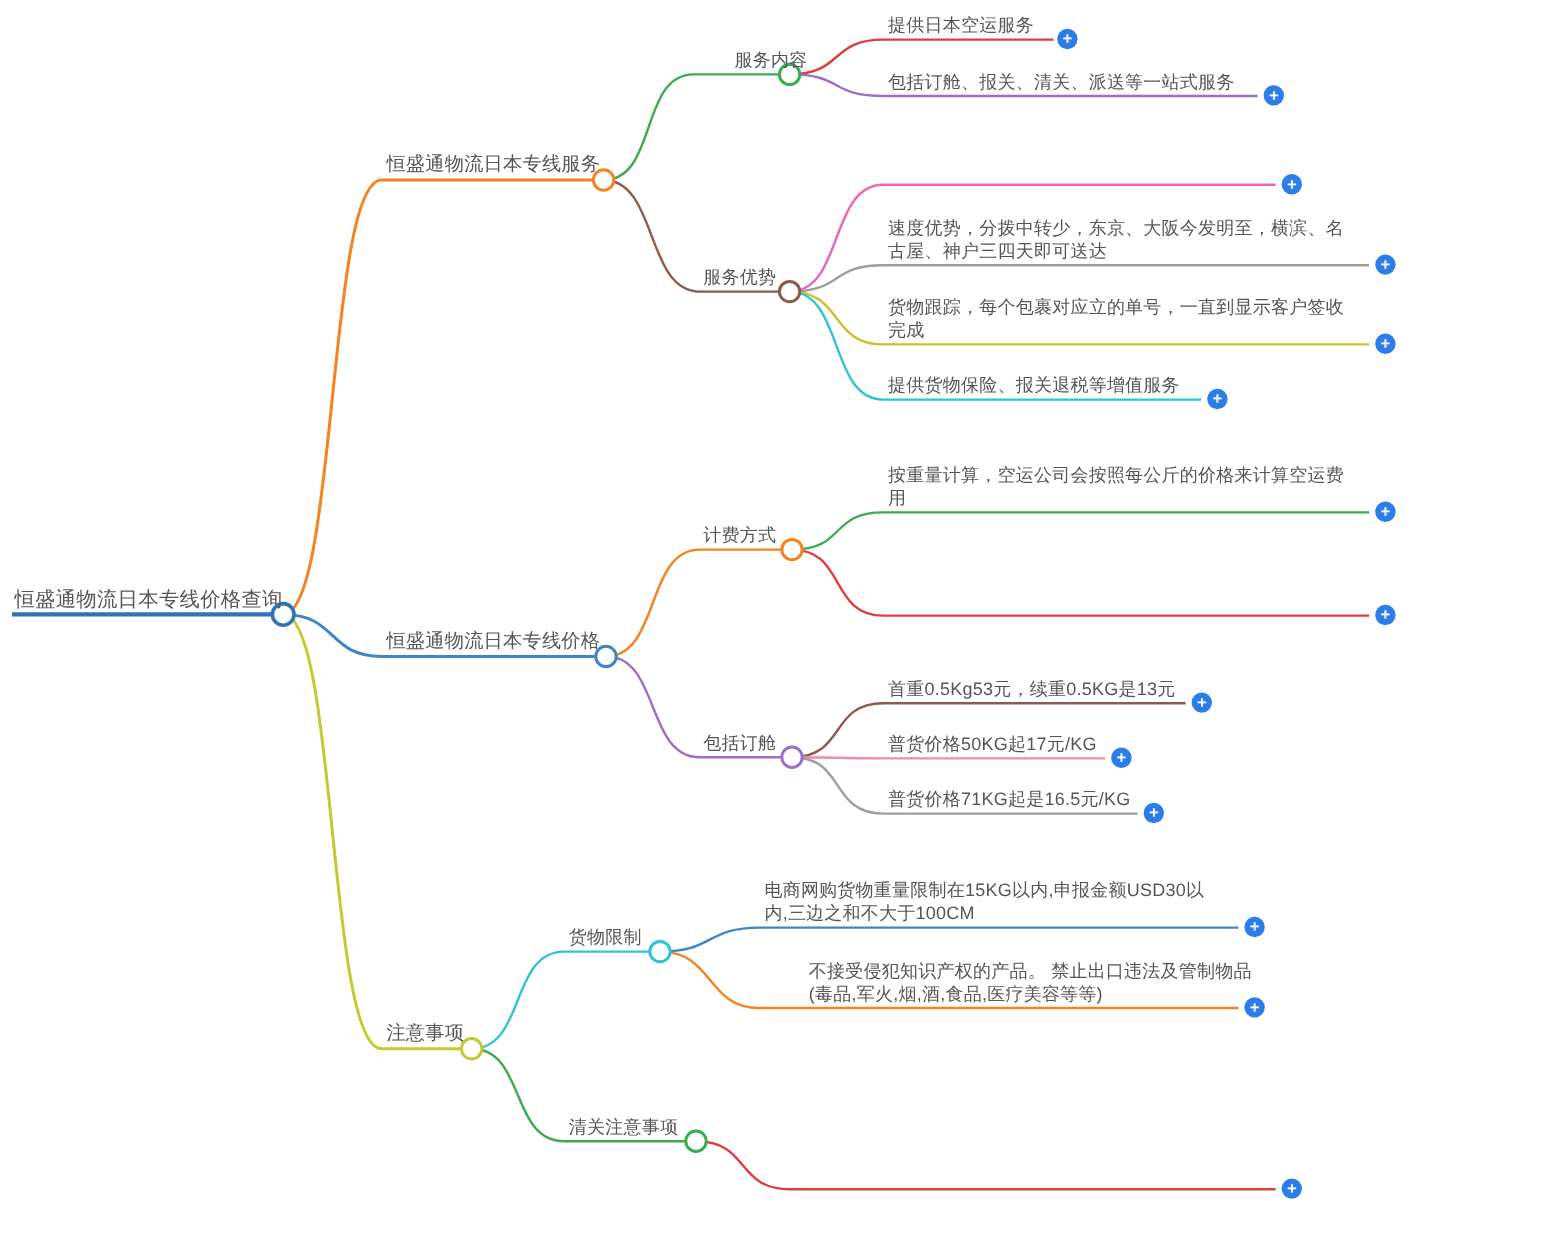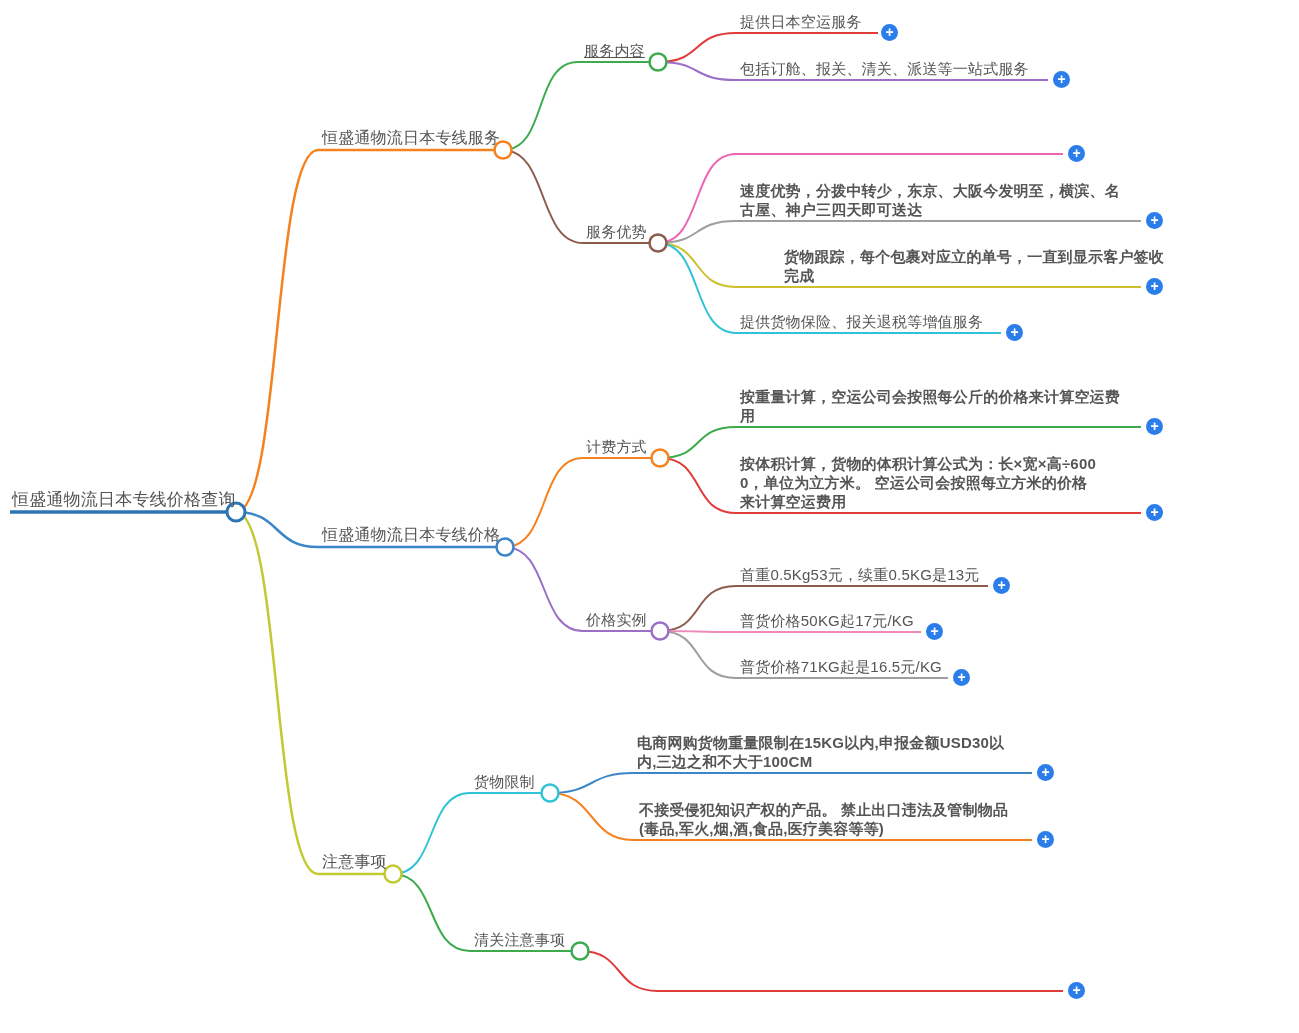--- a/index.html
+++ b/index.html
@@ -10,60 +10,60 @@
     font-family:"Liberation Sans","DejaVu Sans",sans-serif;
   }
   #edges{position:absolute;left:0;top:0;width:1299px;height:1033px;}
   #edges path{fill:none;}
   .lbl{
     position:absolute;
     white-space:nowrap;
     line-height:19px;
     letter-spacing:0.2px;
   }
-  .wrap{white-space:normal;word-break:break-all;font-weight:bold;}
+  .wrap{white-space:normal;word-break:break-all;}
   .s17{font-size:17px;line-height:21px;}
   .s16{font-size:16px;line-height:20px;}
   .s15{font-size:15px;}
   .plus{
     position:absolute;
     width:17px;height:17px;
     border-radius:50%;
     color:#ffffff;
     font-size:14px;
     font-weight:bold;
     line-height:16px;
     text-align:center;
     cursor:pointer;
     user-select:none;
   }
   
   #root {left:12px;  bottom:523px;font-family:Liberation Serif, serif;}
   #b1   {left:322px; bottom:885px;text-align:center;}
   #b2   {left:322px; bottom:488px;}
   #b3   {left:322px; bottom:161px;}
-  #n11  {left:584px; bottom:973px;text-decoration:underline;}
+  #n11  {left:612px; bottom:973px;}
   #n12  {left:586px; bottom:792px;}
   #n21  {left:586px; bottom:577px;}
   #n22  {left:586px; bottom:404px;}
   #n31  {left:474px; bottom:242px;}
   #n32  {left:474px; bottom:84px;}
   #l111 {left:740px; bottom:1002px;}
   #l112 {left:740px; bottom:955px;}
   #l121 {left:740px; bottom:881px;}
   #l122 {left:740px; bottom:814px; width:382px;}
-  #l123 {left:740px; bottom:748px; width:382px;margin-left:44px;}
+  #l123 {left:740px; bottom:748px; width:382px;}
   #l124 {left:740px; bottom:702px;}
   #l211 {left:740px; bottom:608px; width:382px;}
   #l212 {left:740px; bottom:522px; width:362px;}
   #l221 {left:740px; bottom:449px;}
   #l222 {left:740px; bottom:403px;}
   #l223 {left:740px; bottom:357px;}
   #l311 {left:637px; bottom:262px; width:380px;}
-  #l312 {left:639px; bottom:195px; width:388px;}
+  #l312 {left:674px; bottom:195px; width:388px;}
   #l321 {left:662px; bottom:44px;  width:402px;}
   
   #p111{left:881px; top:24px;}
   #p112{left:1053px;top:71px;}
   #p121{left:1068px;top:145px;}
   #p122{left:1146px;top:212px;}
   #p123{left:1146px;top:278px;}
   #p124{left:1006px;top:324px;}
   #p211{left:1146px;top:418px;}
   #p212{left:1146px;top:504px;}
@@ -123,31 +123,30 @@
 
   <div id="root" class="lbl s17">恒盛通物流日本专线价格查询</div>
 
   <div id="b1" class="lbl s16">恒盛通物流日本专线服务</div>
   <div id="b2" class="lbl s16">恒盛通物流日本专线价格</div>
   <div id="b3" class="lbl s16">注意事项</div>
 
   <div id="n11" class="lbl s15">服务内容</div>
   <div id="n12" class="lbl s15">服务优势</div>
   <div id="n21" class="lbl s15">计费方式</div>
-  <div id="n22" class="lbl s15">价格实例</div>
+  <div id="n22" class="lbl s15">包括订舱</div>
   <div id="n31" class="lbl s15">货物限制</div>
   <div id="n32" class="lbl s15">清关注意事项</div>
 
   <div id="l111" class="lbl s15">提供日本空运服务</div>
   <div id="l112" class="lbl s15">包括订舱、报关、清关、派送等一站式服务</div>
   <div id="l122" class="lbl s15 wrap">速度优势，分拨中转少，东京、大阪今发明至，横滨、名古屋、神户三四天即可送达</div>
   <div id="l123" class="lbl s15 wrap">货物跟踪，每个包裹对应立的单号，一直到显示客户签收完成</div>
   <div id="l124" class="lbl s15">提供货物保险、报关退税等增值服务</div>
   <div id="l211" class="lbl s15 wrap">按重量计算，空运公司会按照每公斤的价格来计算空运费用</div>
-  <div id="l212" class="lbl s15 wrap">按体积计算，货物的体积计算公式为：长×宽×高÷6000，单位为立方米。 空运公司会按照每立方米的价格来计算空运费用</div>
   <div id="l221" class="lbl s15">首重0.5Kg53元，续重0.5KG是13元</div>
   <div id="l222" class="lbl s15">普货价格50KG起17元/KG</div>
   <div id="l223" class="lbl s15">普货价格71KG起是16.5元/KG</div>
   <div id="l311" class="lbl s15 wrap">电商网购货物重量限制在15KG以内,申报金额USD30以内,三边之和不大于100CM</div>
   <div id="l312" class="lbl s15 wrap">不接受侵犯知识产权的产品。 禁止出口违法及管制物品(毒品,军火,烟,酒,食品,医疗美容等等)</div>
 
   <div id="p111" class="plus" style="background-color: rgb(43, 125, 233);">+</div>
   <div id="p112" class="plus" style="background-color: rgb(43, 125, 233);">+</div>
   <div id="p121" class="plus" style="background-color: rgb(43, 125, 233);">+</div>
   <div id="p122" class="plus" style="background-color: rgb(43, 125, 233);">+</div>

